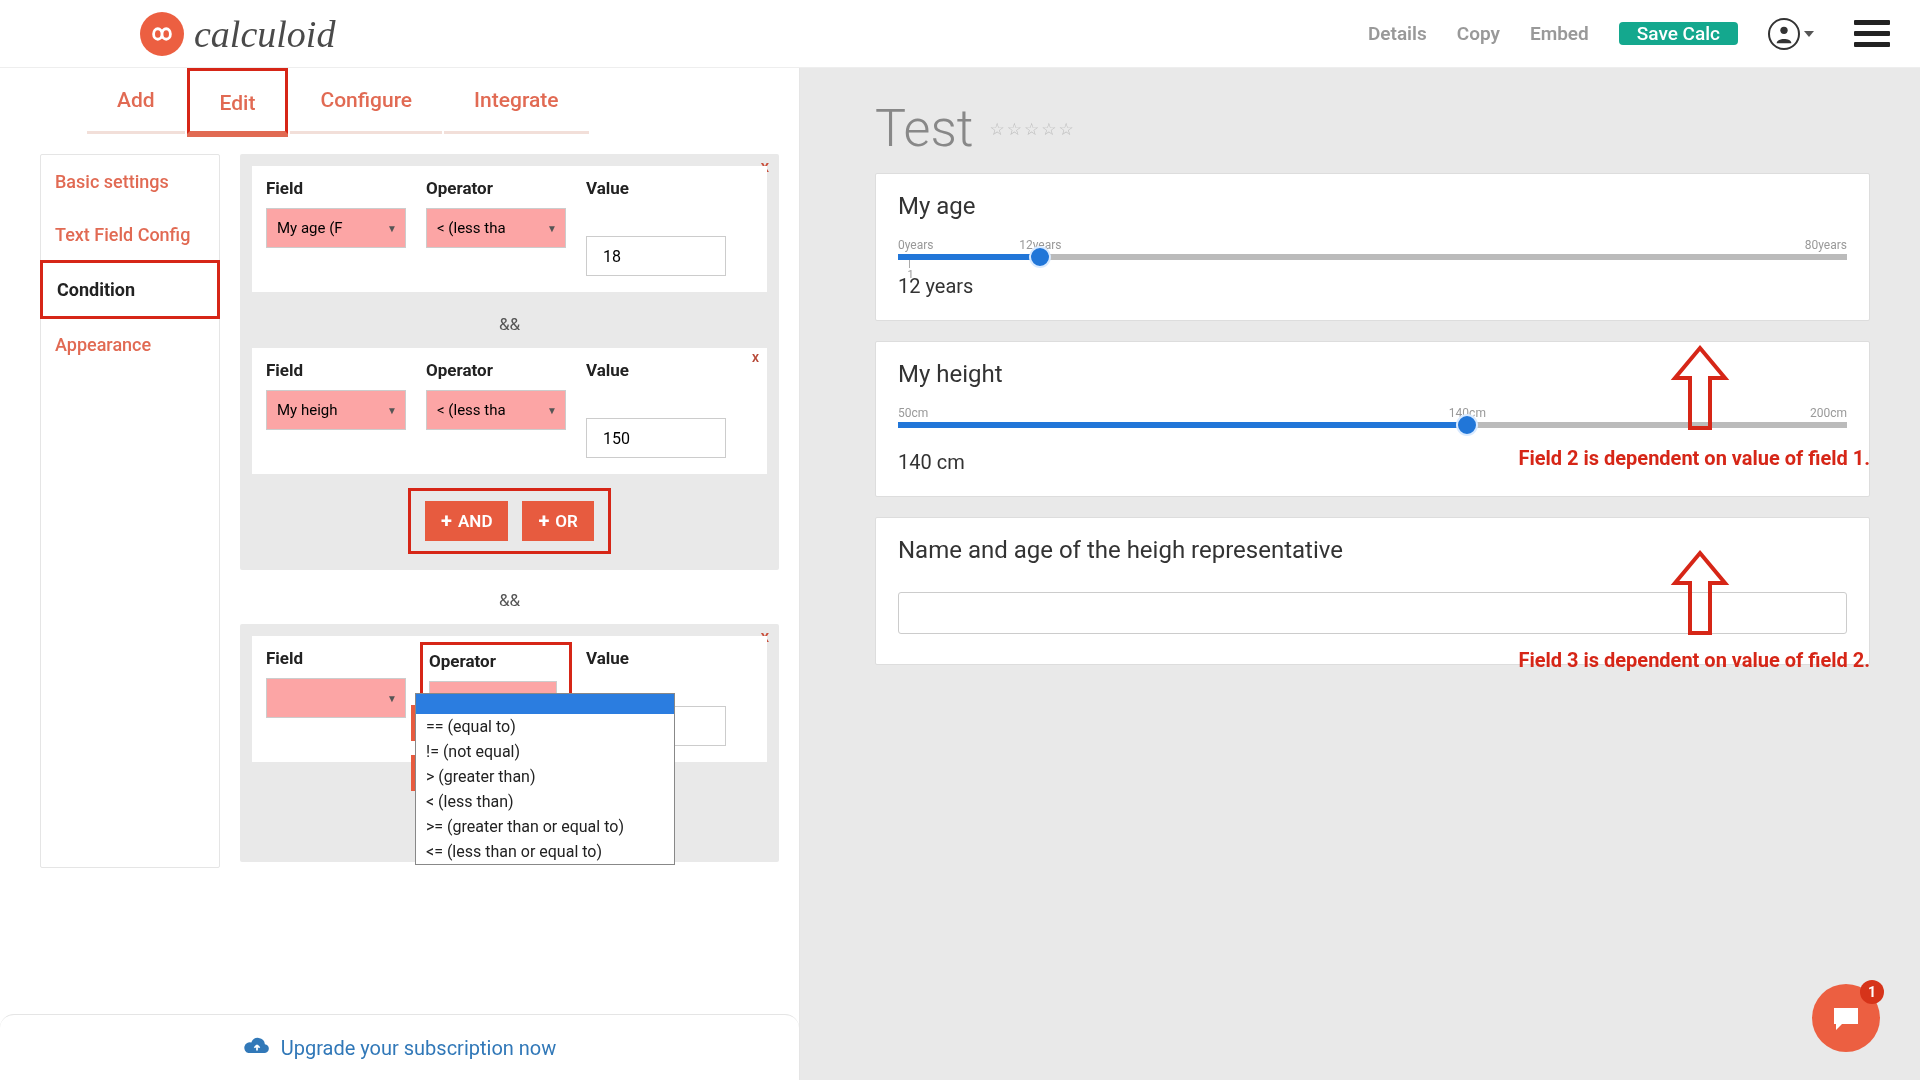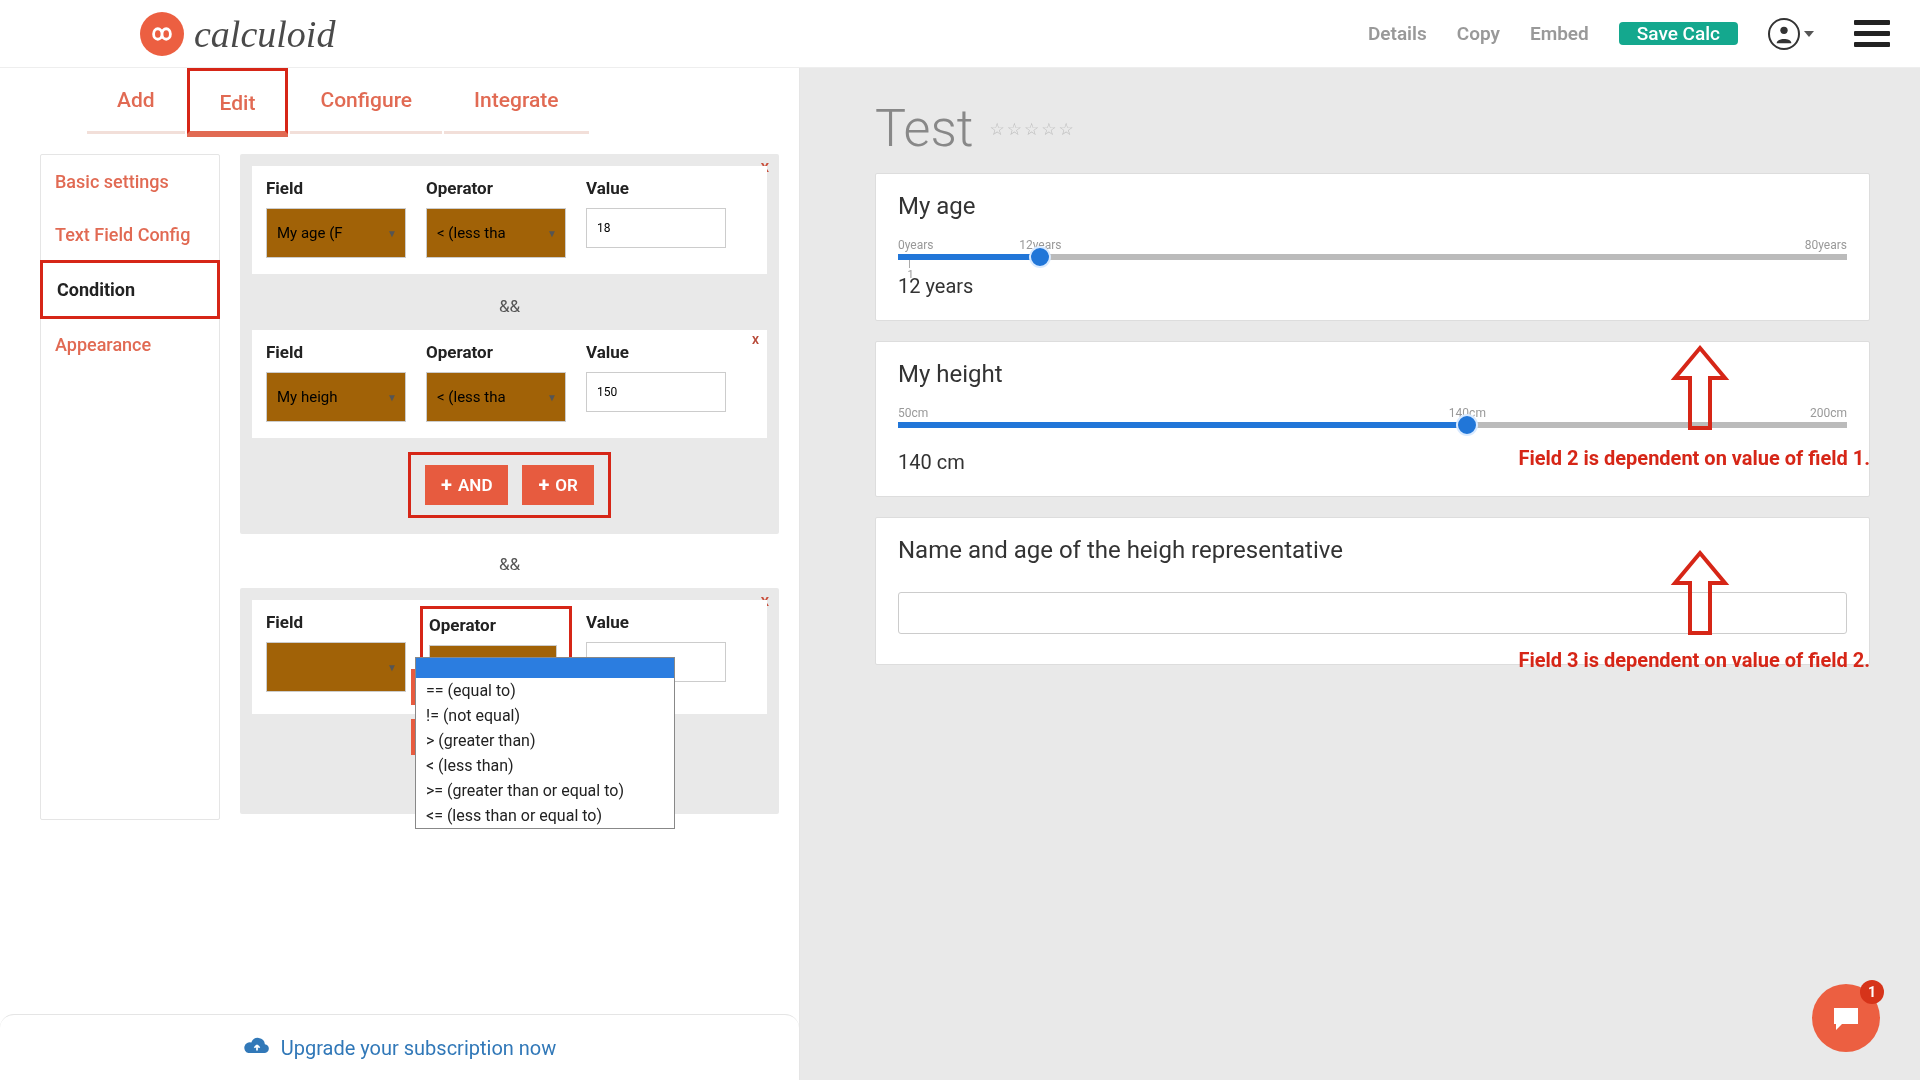--- a/index.html
+++ b/index.html
@@ -43,23 +43,23 @@
 .close-x { position:absolute; top:6px; right:10px; color:#c94f3c; font-size:13px; font-weight:700; cursor:pointer; }
 .close-x.small { font-size:11px; color:#b84a39; }
 .cond-row { background:#fff; padding:12px 14px 16px; position:relative; margin-bottom:8px; }
 .cond-row:last-child { margin-bottom:0; }
 .cond-fields { display:flex; gap:20px; }
 .cond-col { display:flex; flex-direction:column; }
 .cond-col.field { width:140px; }
 .cond-col.oper { width:140px; }
 .cond-col.val { width:140px; }
 .cond-label { font-size:17px; font-weight:700; color:#222; margin-bottom:10px; }
-.sel { border:1px solid #ccc; height:50px; padding:0 26px 0 10px; font-size:15px; background:#a16207; position:relative; white-space:nowrap; overflow:hidden; display:flex; align-items:center; cursor:pointer; }
+.sel { border:1px solid #ccc; height:40px; padding:0 26px 0 10px; font-size:15px; background:#fca5a5; position:relative; white-space:nowrap; overflow:hidden; display:flex; align-items:center; cursor:pointer; }
 .sel::after { content:'▼'; position:absolute; right:8px; font-size:10px; color:#555; }
-.txt { border:1px solid #ccc; height:40px; padding:0 10px; font-size:12px; width:100%; }
+.txt { border:1px solid #ccc; height:40px; padding:0 16px; font-size:16px; width:100%;margin-top:28px; }
 .amp { text-align:center; padding:14px 0; color:#555; font-size:17px; }
 .btn-row { display:flex; justify-content:center; gap:14px; padding-top:6px; }
 .btn-row-wrap { border:3px solid #d62617; padding:10px 14px; display:inline-flex; gap:14px; }
 .red-btn { background:#e75b3f; color:#fff; padding:10px 16px; font-size:17px; font-weight:600; cursor:pointer; display:flex; align-items:center; gap:6px; border:none; }
 .plus { font-size:20px; line-height:1; font-weight:700; }
 
 .dropdown-wrap { border:3px solid #d62617; padding:6px; position:relative; }
 .dropdown-open { position:absolute; top:48px; left:-8px; width:260px; background:#fff; border:1px solid #888; z-index:10; }
 .dd-item { padding:3px 10px; font-size:16px; color:#222; cursor:pointer; white-space:nowrap; }
 .dd-item.blank { background:#2b7de0; height:20px; }

